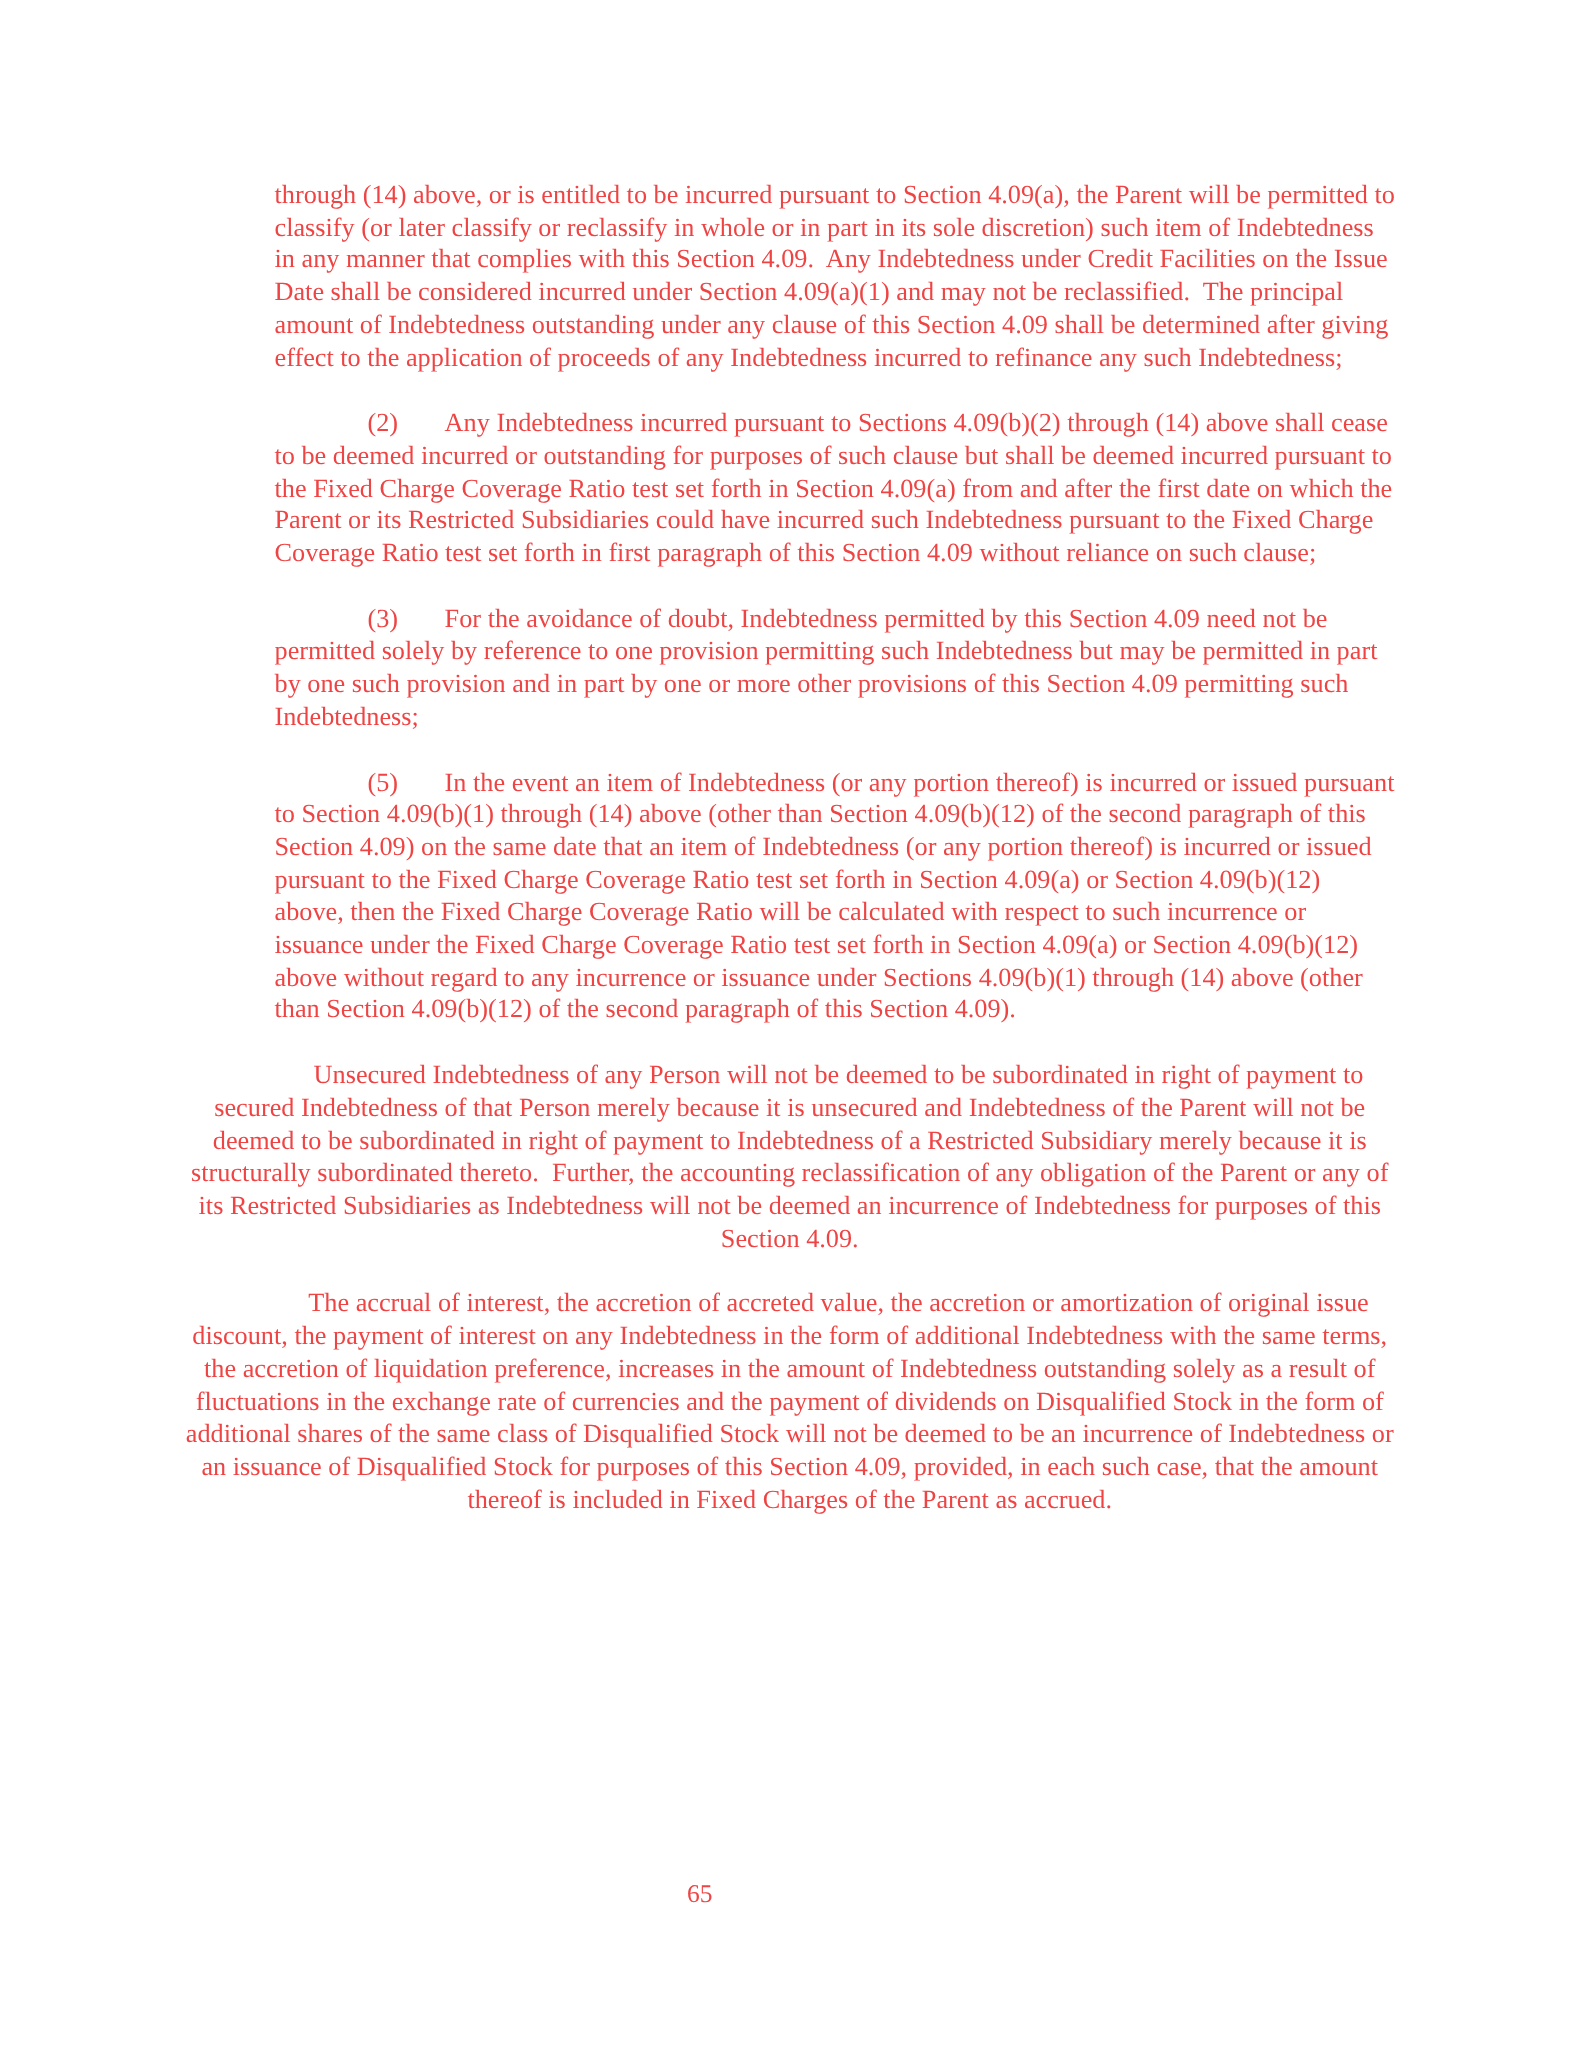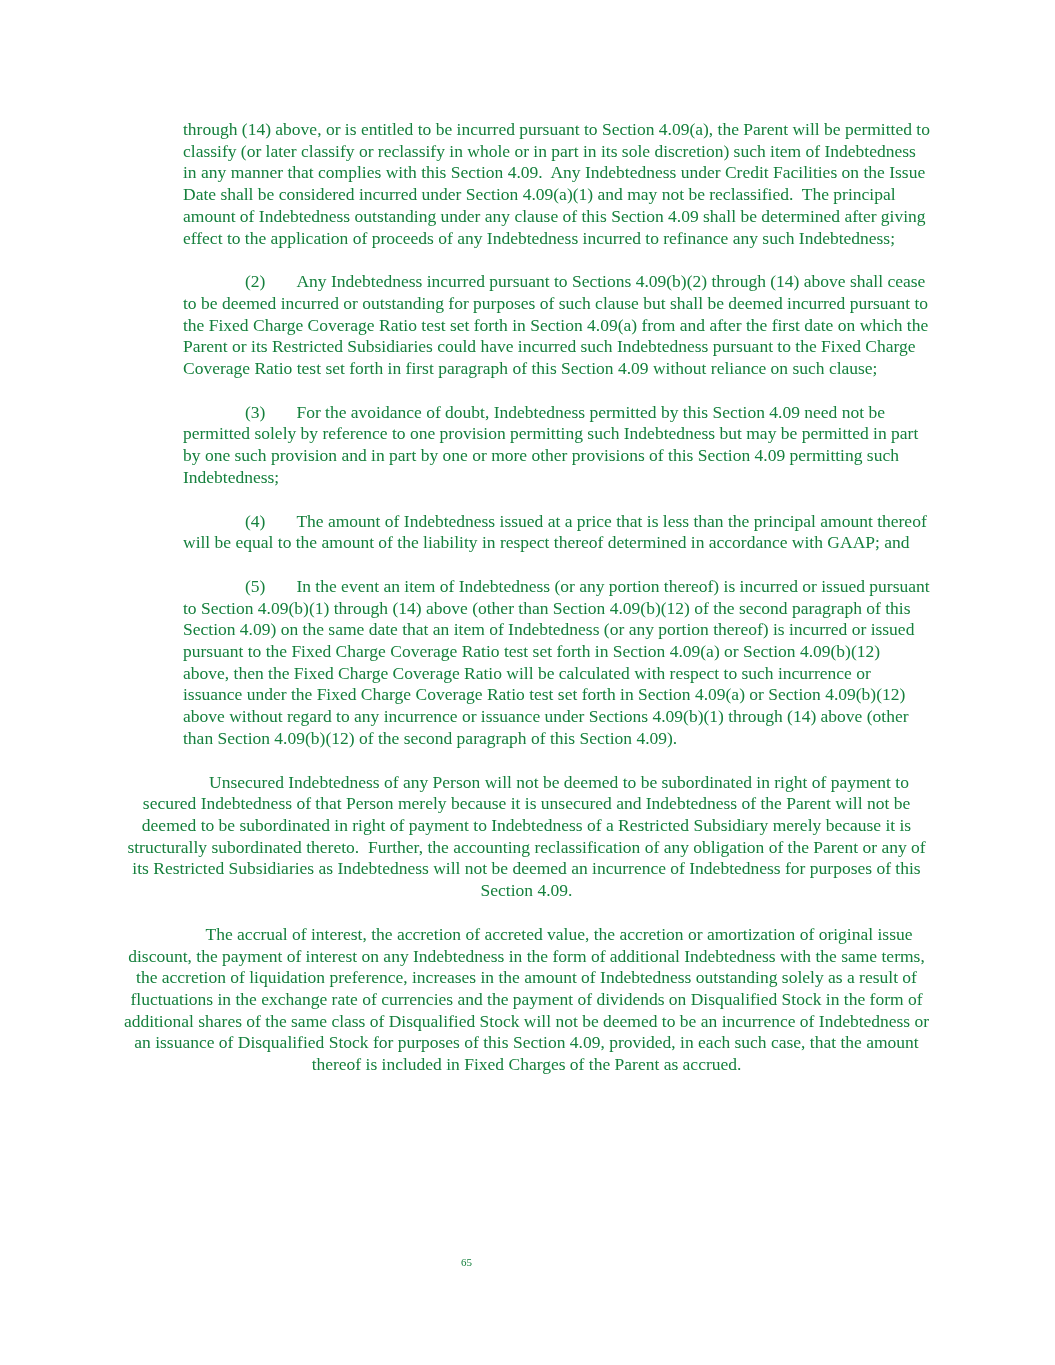--- a/index.html
+++ b/index.html
@@ -10,21 +10,21 @@
   .page {
     position: relative;
     width: 1055px;
     height: 1365px;
     background: #ffffff;
     box-sizing: border-box;
     padding: 119px 125px 0 123px;
     font-family: "Liberation Serif", "DejaVu Serif", serif;
     font-size: 17.5px;
     line-height: 21.7px;
-    color: #15803d;
+    color: #ef4444;
     overflow: hidden;
   }
   .para {
     margin: 0 0 22px 0;
     white-space: pre-wrap;
     text-align: left;
   }
   
   .block {
     margin-left: 60px;
@@ -40,35 +40,34 @@
   .body-indent {
     text-indent: 65px;
     text-align: center;
   }
   .page-number {
     position: absolute;
     top: 1252px;
     left: 0;
     width: 933px;
     text-align: center;
-    font-size: 11px;
+    font-size: 17px;
   }
 </style>
 </head>
 <body>
 
 <div class="page">
 
   <p class="para block">through (14) above, or is entitled to be incurred pursuant to Section 4.09(a), the Parent will be permitted to classify (or later classify or reclassify in whole or in part in its sole discretion) such item of Indebtedness in any manner that complies with this Section 4.09.  Any Indebtedness under Credit Facilities on the Issue Date shall be considered incurred under Section 4.09(a)(1) and may not be reclassified.  The principal amount of Indebtedness outstanding under any clause of this Section 4.09 shall be determined after giving effect to the application of proceeds of any Indebtedness incurred to refinance any such Indebtedness;</p>
 
   <p class="para block numbered"><span class="clause-num">(2)</span><span>Any Indebtedness incurred pursuant to Sections 4.09(b)(2) through (14) above shall cease to be deemed incurred or outstanding for purposes of such clause but shall be deemed incurred pursuant to the Fixed Charge Coverage Ratio test set forth in Section 4.09(a) from and after the first date on which the Parent or its Restricted Subsidiaries could have incurred such Indebtedness pursuant to the Fixed Charge Coverage Ratio test set forth in first paragraph of this Section 4.09 without reliance on such clause;</span></p>
 
   <p class="para block numbered"><span class="clause-num">(3)</span><span>For the avoidance of doubt, Indebtedness permitted by this Section 4.09 need not be permitted solely by reference to one provision permitting such Indebtedness but may be permitted in part by one such provision and in part by one or more other provisions of this Section 4.09 permitting such Indebtedness;</span></p>
 
-  <p class="para block numbered"><span class="clause-num">(4)</span><span>The amount of Indebtedness issued at a price that is less than the principal amount thereof will be equal to the amount of the liability in respect thereof determined in accordance with GAAP; and</span></p>
 
   <p class="para block numbered"><span class="clause-num">(5)</span><span>In the event an item of Indebtedness (or any portion thereof) is incurred or issued pursuant to Section 4.09(b)(1) through (14) above (other than Section 4.09(b)(12) of the second paragraph of this Section 4.09) on the same date that an item of Indebtedness (or any portion thereof) is incurred or issued pursuant to the Fixed Charge Coverage Ratio test set forth in Section 4.09(a) or Section 4.09(b)(12) above, then the Fixed Charge Coverage Ratio will be calculated with respect to such incurrence or issuance under the Fixed Charge Coverage Ratio test set forth in Section 4.09(a) or Section 4.09(b)(12) above without regard to any incurrence or issuance under Sections 4.09(b)(1) through (14) above (other than Section 4.09(b)(12) of the second paragraph of this Section 4.09).</span></p>
 
   <p class="para body-indent">Unsecured Indebtedness of any Person will not be deemed to be subordinated in right of payment to secured Indebtedness of that Person merely because it is unsecured and Indebtedness of the Parent will not be deemed to be subordinated in right of payment to Indebtedness of a Restricted Subsidiary merely because it is structurally subordinated thereto.  Further, the accounting reclassification of any obligation of the Parent or any of its Restricted Subsidiaries as Indebtedness will not be deemed an incurrence of Indebtedness for purposes of this Section 4.09.</p>
 
   <p class="para body-indent">The accrual of interest, the accretion of accreted value, the accretion or amortization of original issue discount, the payment of interest on any Indebtedness in the form of additional Indebtedness with the same terms, the accretion of liquidation preference, increases in the amount of Indebtedness outstanding solely as a result of fluctuations in the exchange rate of currencies and the payment of dividends on Disqualified Stock in the form of additional shares of the same class of Disqualified Stock will not be deemed to be an incurrence of Indebtedness or an issuance of Disqualified Stock for purposes of this Section 4.09, provided, in each such case, that the amount thereof is included in Fixed Charges of the Parent as accrued.</p>
 
   <div class="page-number">65</div>
 
 </div>

